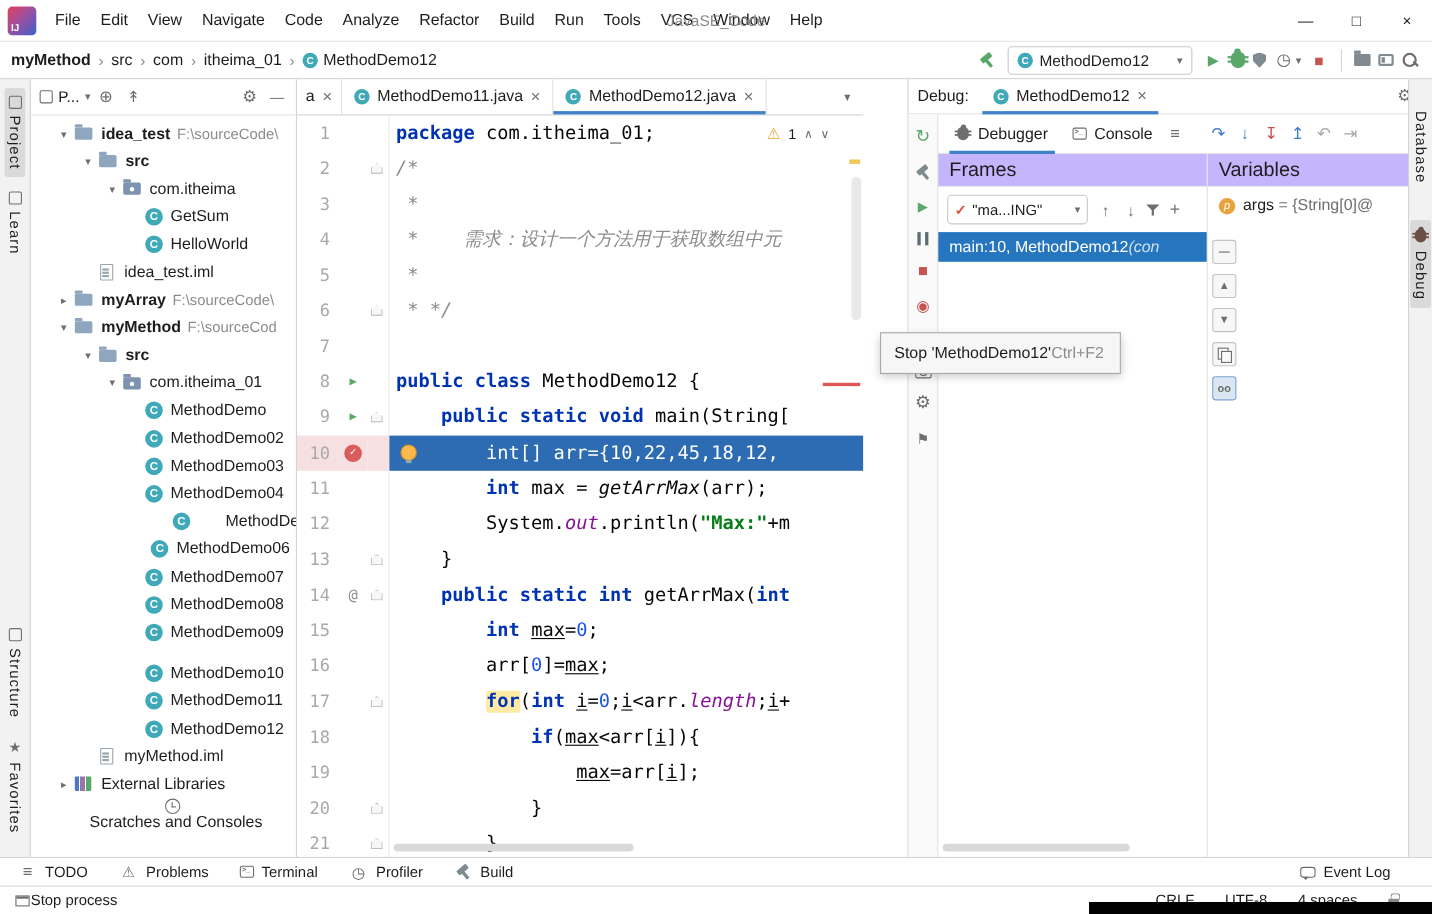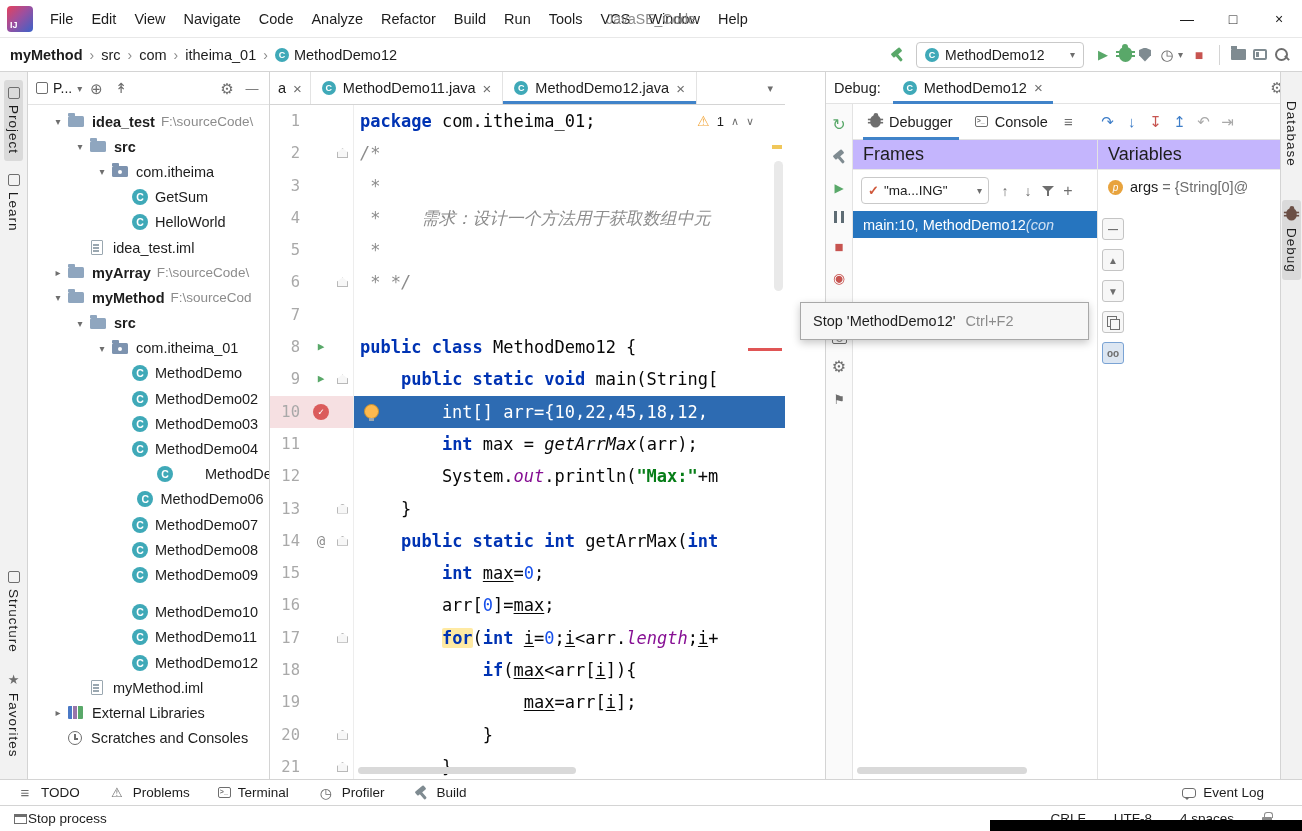--- a/index.html
+++ b/index.html
@@ -170,21 +170,21 @@
 .varrow{display:flex;align-items:center;padding:9px 10px;font-size:14.5px}
 .p-ico{width:15px;height:15px;min-width:15px;border-radius:50%;background:#E8A33D;color:#fff;font-size:10px;font-style:italic;display:flex;align-items:center;justify-content:center;margin-right:7px}
 .vname{color:#1d1d1d}
 .vval{color:#6E6E6E;white-space:pre}
 .sidebtns{position:absolute;left:249px;top:114px;display:flex;flex-direction:column;gap:9px;z-index:4}
 .sbtn{width:22px;height:22px;border:1px solid #C4C4C4;border-radius:3px;background:#F7F7F7;color:#6E6E6E;font-size:10px;font-weight:bold;display:flex;align-items:center;justify-content:center}
 .sbtn.sel{background:#DCE6F2;border-color:#7AA3D4}
 .fscroll{position:absolute;left:4px;bottom:5px;width:170px;height:7px;border-radius:4px;background:#D9D9D9}
 
 
-.tooltip{position:absolute;left:800px;top:302px;width:289px;height:38px;background:#F6F6F6;border:1px solid #A8A8A8;box-shadow:0 3px 8px rgba(0,0,0,.22);display:flex;align-items:center;padding:0 12px;font-size:14.5px;gap:10px;z-index:60;white-space:nowrap}
+.tooltip{position:absolute;left:800px;top:302px;width:219px;height:38px;background:#F6F6F6;border:1px solid #A8A8A8;box-shadow:0 3px 8px rgba(0,0,0,.22);display:flex;align-items:center;padding:0 12px;font-size:14.5px;z-index:60;white-space:nowrap}
 .tooltip .short{color:#8C8C8C}
 .black-overlay{position:absolute;left:990px;top:820px;width:312px;height:11px;background:#000;z-index:70}
 
 
 .bottombar{position:absolute;left:0;top:779px;width:100%;height:26px;background:#fff;border-top:1px solid #D4D4D4;display:flex;align-items:center;font-size:13.5px;padding:0 16px;gap:28px;z-index:5}
 .bb-item{display:flex;align-items:center;gap:7px}
 .bb-right{margin-left:auto;display:flex;align-items:center;gap:7px;margin-right:22px}
 .statusbar{position:absolute;left:0;top:805px;width:100%;height:26px;background:#fff;border-top:1px solid #D4D4D4;display:flex;align-items:center;font-size:13.5px;padding:0 14px;gap:1px;z-index:5}
 .sb-right{margin-left:auto;display:flex;align-items:center;gap:28px;padding-right:16px}
 </style>
@@ -421,21 +421,21 @@
         <div class="trow" style="padding-left: 44px;">
           <span class="chev"></span>
           <span class="t-file"></span>
           <span class="tlabel">myMethod.iml</span>
         </div>
         <div class="trow" style="padding-left: 22px;">
           <span class="chev">▸</span>
           <span class="t-lib"></span>
           <span class="tlabel">External Libraries</span>
         </div>
-        <div class="trow" style="padding-left: 22px;">
+        <div class="trow" style="padding-left: 22px; flex-direction: column;">
           <span class="chev"></span>
           <span class="t-scratch"></span>
           <span class="tlabel">Scratches and Consoles</span>
         </div>
       </div>
   </div>
 
   <div class="editor">
     <div class="etabs">
       <div class="etab partial">

